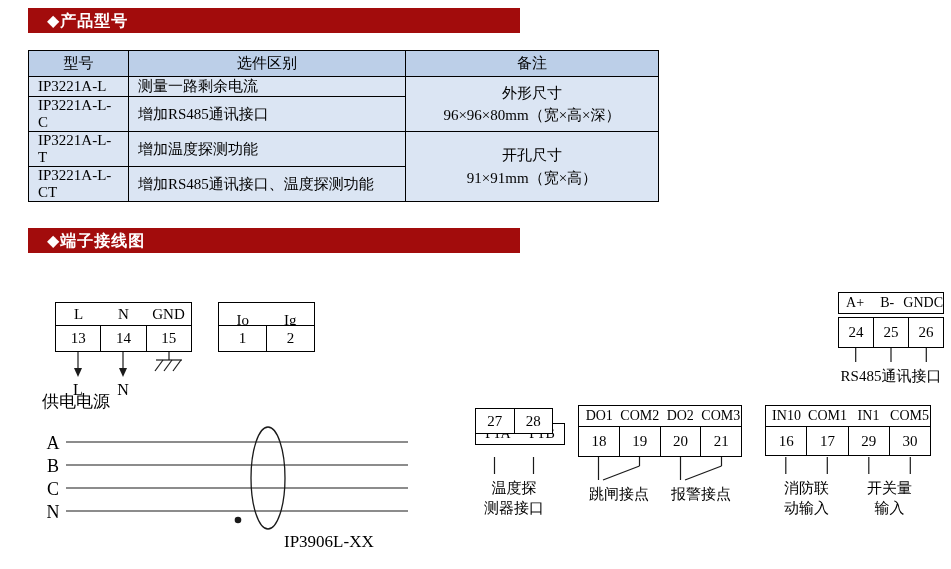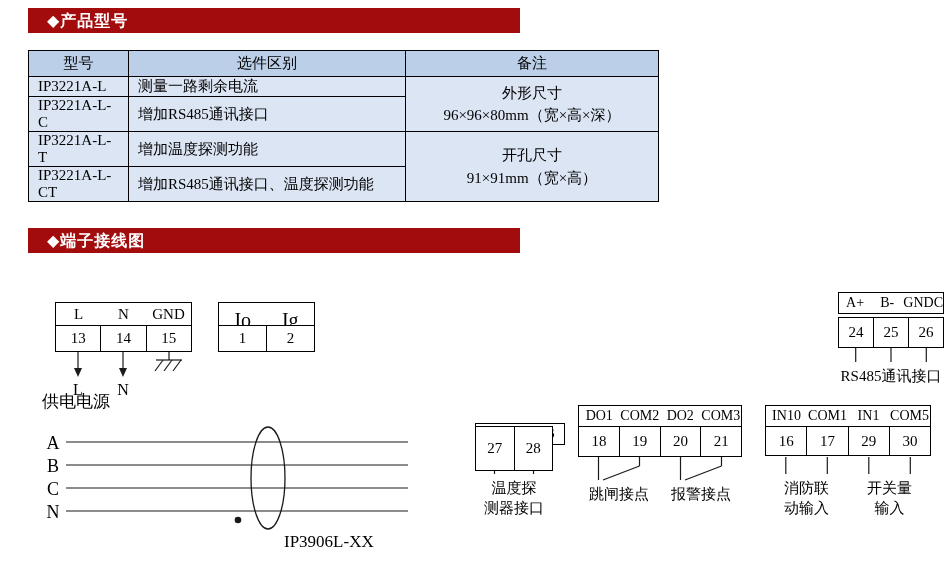--- a/index.html
+++ b/index.html
@@ -134,21 +134,21 @@
   </div>
   <div class="cellbox" style="left:55px;top:325px;width:137px;height:27px">
     <span>13</span>
     <span>14</span>
     <span>15</span>
   </div>
   <div class="txt ctr" style="left:70px;top:379px;width:16px;font-size:16px">L</div>
   <div class="txt ctr" style="left:115px;top:379px;width:16px;font-size:16px">N</div>
   <div class="txt" style="left:42px;top:391px;font-size:17px">供电电源</div>
 
-  <div class="labelbox" style="left:218px;top:302px;width:97px;height:36px;font-size:20px">
+  <div class="labelbox" style="left:218px;top:302px;width:97px;height:36px;font-size:15px">
     <span>Io</span>
     <span>Ig</span>
   </div>
   <div class="cellbox" style="left:218px;top:325px;width:97px;height:27px">
     <span>1</span>
     <span>2</span>
   </div>
 
   <div class="txt ctr" style="left:44px;top:431px;width:18px;font-size:18px">A</div>
   <div class="txt ctr" style="left:44px;top:454px;width:18px;font-size:18px">B</div>
@@ -166,21 +166,21 @@
     <span>24</span>
     <span>25</span>
     <span>26</span>
   </div>
   <div class="txt ctr" style="left:826px;top:366px;width:130px">RS485通讯接口</div>
 
   <div class="labelbox" style="left:475px;top:423px;width:90px;height:22px">
     <span>PTA</span>
     <span>PTB</span>
   </div>
-  <div class="cellbox" style="left:475px;top:426px;width:78px;height:45px">
+  <div class="cellbox" style="left:475px;top:408px;width:78px;height:26px">
     <span>27</span>
     <span>28</span>
   </div>
   <div class="txt ctr" style="left:473px;top:478px;width:82px">温度探</div>
   <div class="txt ctr" style="left:473px;top:498px;width:82px">测器接口</div>
 
   <div class="labelbox" style="left:578px;top:405px;width:164px;height:22px">
     <span>DO1</span>
     <span>COM2</span>
     <span>DO2</span>

